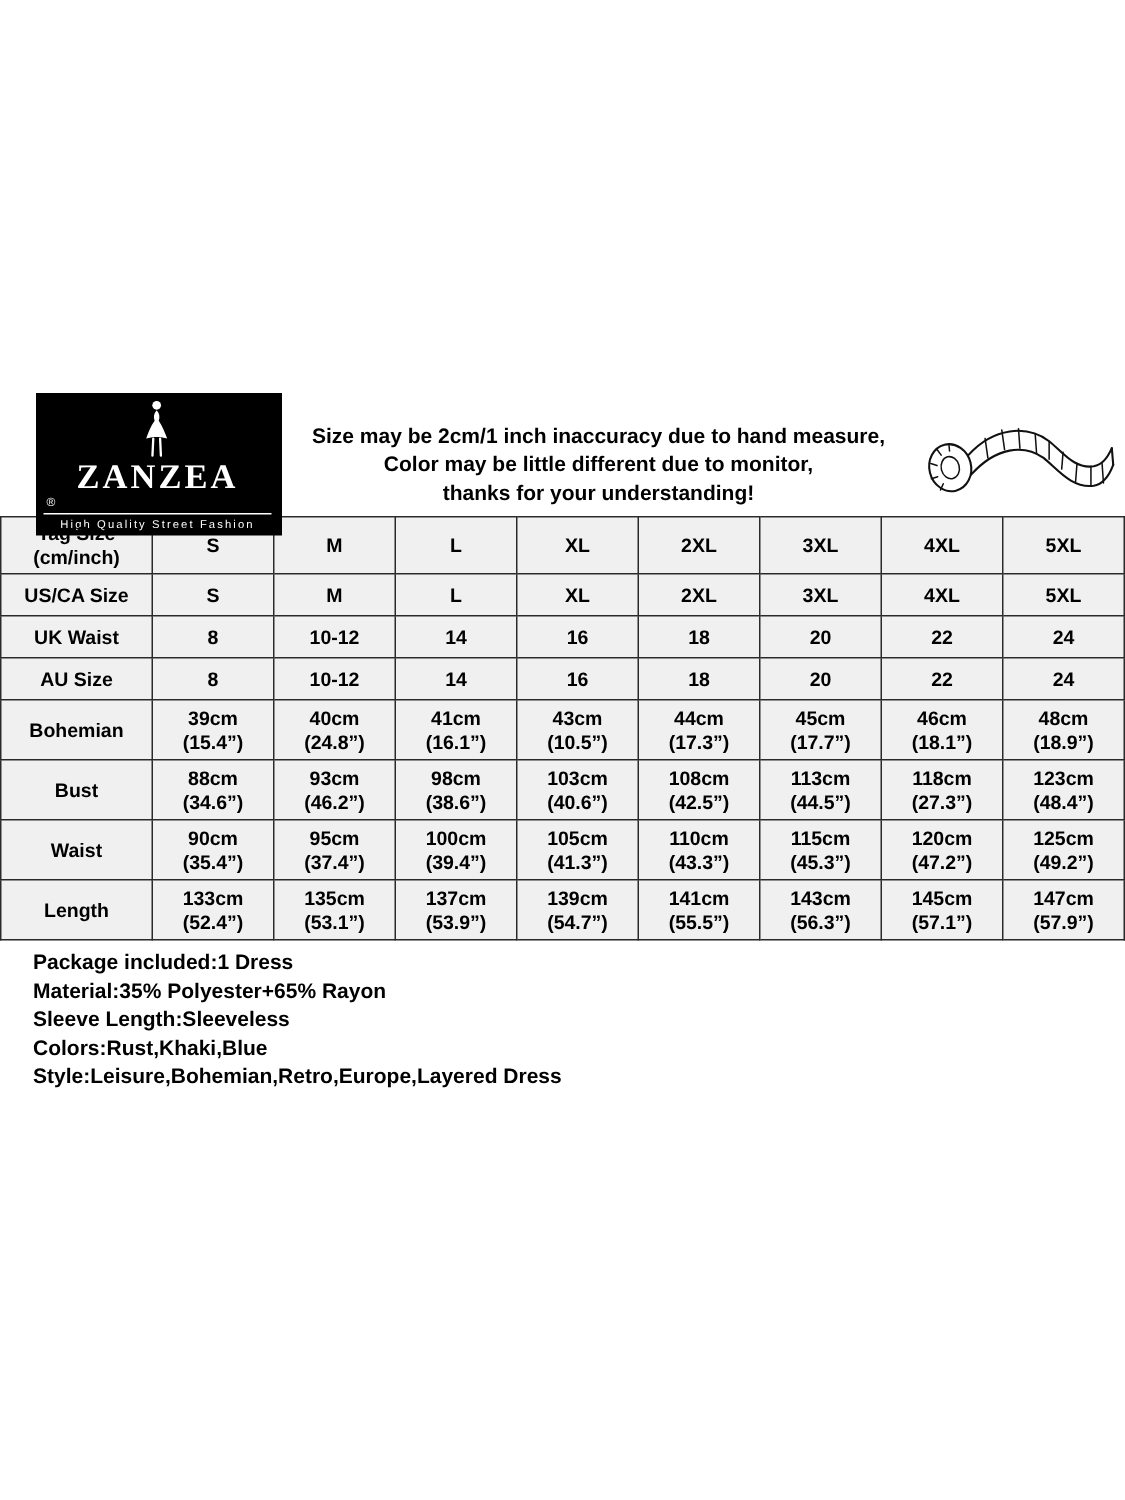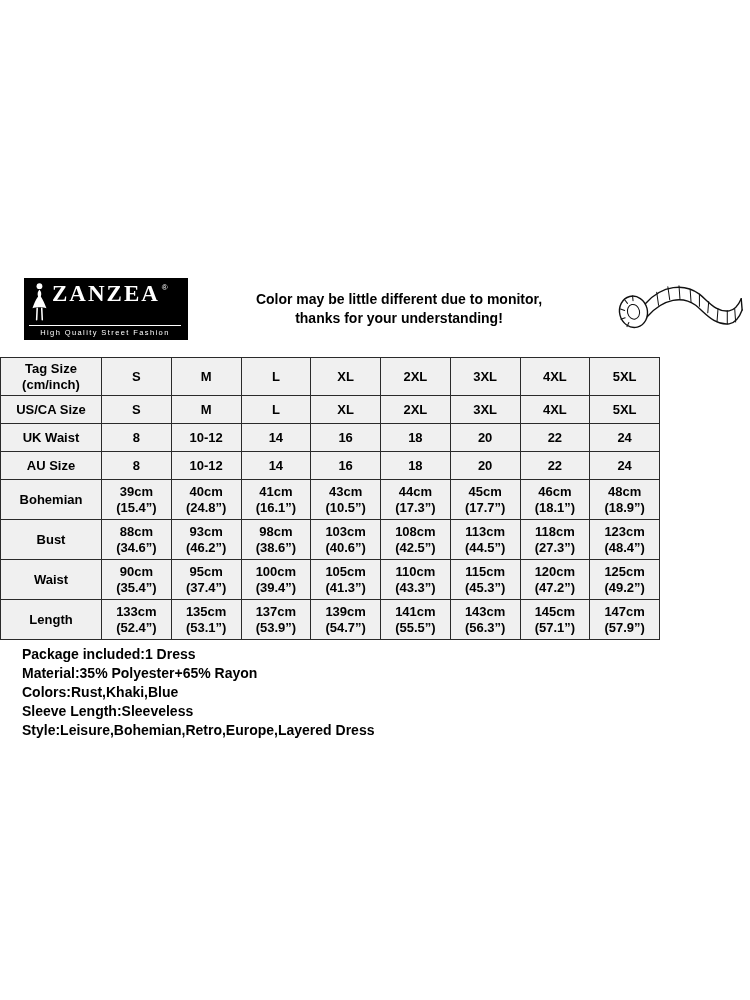--- a/index.html
+++ b/index.html
@@ -15,42 +15,42 @@
   
   .header {
     display: flex; align-items: center;
     padding: 0 6px 0 24px; height: 66px;
   }
   .logo {
     flex: 0 0 auto; width: 164px;
     background: #000; color: #fff;
     padding: 4px 7px 3px 5px;
   }
-  .logo-top { display: flex; align-items: flex-start; }
+  .logo-top { display: flex; align-items: center; flex-direction: column; }
   .lady-icon { width: 20px; height: 40px; flex: 0 0 auto; margin-right: 3px; }
   .logo-text {
     font-family: "Liberation Serif", serif;
     font-weight: bold; font-size: 23px; letter-spacing: 2px; line-height: 1;
   }
   .reg-mark { font-size: 8px; align-self: flex-start; margin-left: 2px; margin-top: 1px; }
   .logo-tagline {
     border-top: 1px solid #fff; margin-top: 3px; padding-top: 2px;
     font-size: 7.5px; letter-spacing: 1.4px; text-align: center; white-space: nowrap;
     font-weight: normal;
   }
   .notice {
     flex: 1 1 auto; text-align: center;
     font-weight: bold; font-size: 14px; line-height: 19px;
   }
   .tape-wrap { flex: 0 0 auto; width: 130px; height: 60px; margin-left: 4px; }
 
   
   table.size-table {
-    width: 660px; border-collapse: collapse; table-layout: fixed;
-    margin-top: 15px;
+    width: 750px; border-collapse: collapse; table-layout: fixed;
+    margin-top: 2px;
   }
   .size-table col.label-col { width: 101px; }
   .size-table th, .size-table td {
     border: 1px solid #2a2a2a;
     background: #f0f0f0;
     font-weight: bold; font-size: 13px; line-height: 16px;
     text-align: center; vertical-align: middle;
     white-space: pre-line;
     padding: 2px 0;
   }
@@ -81,20 +81,21 @@
             <path d="M9 29 L8.4 41.5 M14 29 L14.6 41.5" stroke="#fff" stroke-width="1.7" fill="none" stroke-linecap="round"></path>
           </svg>
         </span>
         <span class="logo-text">ZANZEA</span>
         <span class="reg-mark">®</span>
       </div>
       <div class="logo-tagline">High Quality Street Fashion</div>
     </div>
 
     <div class="notice">
+      <div>Size may be 2cm/1 inch inaccuracy due to hand measure,</div>
       <div>Color may be little different due to monitor,</div>
       <div>thanks for your understanding!</div>
     </div>
 
     <div class="tape-wrap">
       <svg viewBox="0 0 140 62" width="130" height="60">
         <ellipse class="stroke" cx="21" cy="34" rx="15" ry="17" transform="rotate(-14 21 34)"></ellipse>
         <ellipse class="stroke-thin" cx="21" cy="34" rx="6.5" ry="8" transform="rotate(-14 21 34)"></ellipse>
         <path class="stroke-thin" d="M20 17 L20.5 22 M11.5 21 L14.5 25 M7 31 L11.5 32.5 M7.5 42 L12 40.5 M14 50 L16 45.5"></path>
         <path class="stroke" d="M34 25 C52 5, 76 3, 92 15 C102 23, 110 35, 124 33 C130 32, 134 27, 137 20"></path>
@@ -239,18 +240,18 @@
 (57.1”)</td>
         <td>147cm
 (57.9”)</td>
       </tr>
     </tbody>
   </table>
 
   <div class="details">
     <div class="detail-line">Package included:1 Dress</div>
     <div class="detail-line">Material:35% Polyester+65% Rayon</div>
+    <div class="detail-line">Sleeve Length:Sleeveless</div>
     <div class="detail-line">Colors:Rust,Khaki,Blue</div>
-    <div class="detail-line">Sleeve Length:Sleeveless</div>
     <div class="detail-line">Style:Leisure,Bohemian,Retro,Europe,Layered Dress</div>
   </div>
 
 </div>
 
 </body></html>

